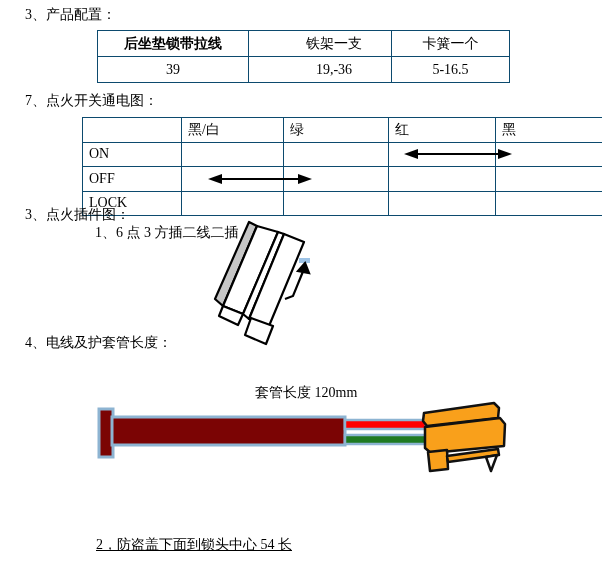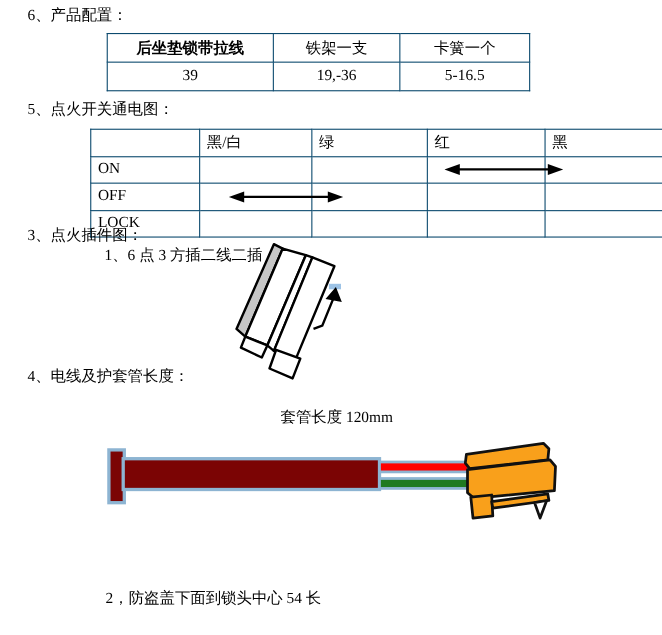--- a/index.html
+++ b/index.html
@@ -8,54 +8,54 @@
     font-family:"Liberation Serif","DejaVu Serif",serif;
     font-size:14px;color:#000;
   }
   .line{position:absolute;white-space:nowrap;line-height:18px;}
 
   
   table{border-collapse:collapse;table-layout:fixed;position:absolute;font-size:14px;}
   td,th{border:1px solid #0c4a6e;font-weight:normal;overflow:hidden;padding:0;}
   .tbl1{left:97px;top:30px;width:381px;}
   .tbl1 td,.tbl1 th{text-align:center;height:25px;}
-  .tbl1 .c0{width:150px;} .tbl1 .c1{width:114px;} .tbl1 .c2{width:117px;margin-top:36px;}
+  .tbl1 .c0{width:150px;} .tbl1 .c1{width:114px;padding-left:28px;} .tbl1 .c2{width:117px;margin-top:36px;}
   .tbl1 th.b{font-weight:bold;}
   .tbl2{left:82px;top:117px;width:490px;}
   .tbl2 td,.tbl2 th{text-align:left;height:23.5px;padding-left:6px;}
   .tbl2 .c0{width:92px;} .tbl2 .c1{width:95px;} .tbl2 .c2{width:98px;}
   .tbl2 .c3{width:100px;} .tbl2 .c4{width:105px;}
 
   .arrow{position:absolute;}
   .sketch{position:absolute;left:205px;top:218px;}
   .wirediag{position:absolute;left:90px;top:395px;}
 </style>
 </head>
 <body>
 
 <div class="page">
 
-  <div class="line" style="left:25px;top:6px;">6、产品配置：</div>
+  <div class="line" style="left:25px;top:6px;">3、产品配置：</div>
 
   <table class="tbl1">
     <tbody>
         <tr>
       <th class="c0 b">后坐垫锁带拉线</th>
       <th class="c1">铁架一支</th>
       <th class="c2">卡簧一个</th>
     </tr>
     <tr>
       <td class="c0">39</td>
       <td class="c1">19,-36</td>
       <td class="c2">5-16.5</td>
     </tr>
   </tbody>
     </table>
 
-  <div class="line" style="left:25px;top:92px;">5、点火开关通电图：</div>
+  <div class="line" style="left:25px;top:92px;">7、点火开关通电图：</div>
 
   <table class="tbl2">
     <tbody>
         <tr>
       <th class="c0"></th>
       <th class="c1">黑/白</th>
       <th class="c2">绿</th>
       <th class="c3">红</th>
       <th class="c4">黑</th>
     </tr>
@@ -108,21 +108,21 @@
       <polygon points="46,100 68,108 61,126 40,117"></polygon>
     </g>
     <rect x="94" y="40" width="11" height="5" fill="#9DC3E6"></rect>
     <g stroke="#000" stroke-width="2.2" fill="none">
       <polyline points="80,81 88,78 99,51"></polyline>
       <polygon points="100,45 104,55 93,53" fill="#000"></polygon>
     </g>
   </svg>
 
   <div class="line" style="left:25px;top:334px;">4、电线及护套管长度：</div>
-  <div class="line" style="left:255px;top:372px;">套管长度 120mm</div>
+  <div class="line" style="left:255px;top:384px;">套管长度 120mm</div>
 
   <svg class="wirediag" width="420" height="88" viewBox="0 0 420 88">
 
     <rect x="9" y="14" width="14" height="48" fill="#7B0404" stroke="#8DB4D2" stroke-width="3"></rect>
 
     <rect x="22" y="22" width="233" height="28" fill="#7B0404" stroke="#8DB4D2" stroke-width="3"></rect>
 
     <rect x="255" y="25" width="81" height="9" fill="#FF0000" stroke="#8DB4D2" stroke-width="2.5"></rect>
 
     <rect x="255" y="40" width="81" height="9" fill="#1F7A21" stroke="#8DB4D2" stroke-width="2.5"></rect>
@@ -130,15 +130,15 @@
     <g stroke="#111" stroke-width="2.5" stroke-linejoin="round" fill="#F9A01B">
       <polygon points="334,18 404,8 409,13 408,23 337,31 333,26" fill="#F9A01B"></polygon>
       <polygon points="335,32 410,23 415,29 414,51 341,58 335,53" fill="#F9A01B"></polygon>
       <polygon points="338,57 357,55 358,74 340,76" fill="#F9A01B"></polygon>
       <polygon points="357,61 408,54 409,60 358,67" fill="#F9A01B"></polygon>
       <polygon points="396,62 407,60 401,76" fill="#fff"></polygon>
     </g>
   </svg>
 
 
-  <div class="line" style="left:96px;top:536px;">2，防盗盖下面到锁头中心 54 长</div>
+  <div class="line" style="left:96px;top:536px;text-decoration:underline;">2，防盗盖下面到锁头中心 54 长</div>
 
 </div>
 
 </body></html>

